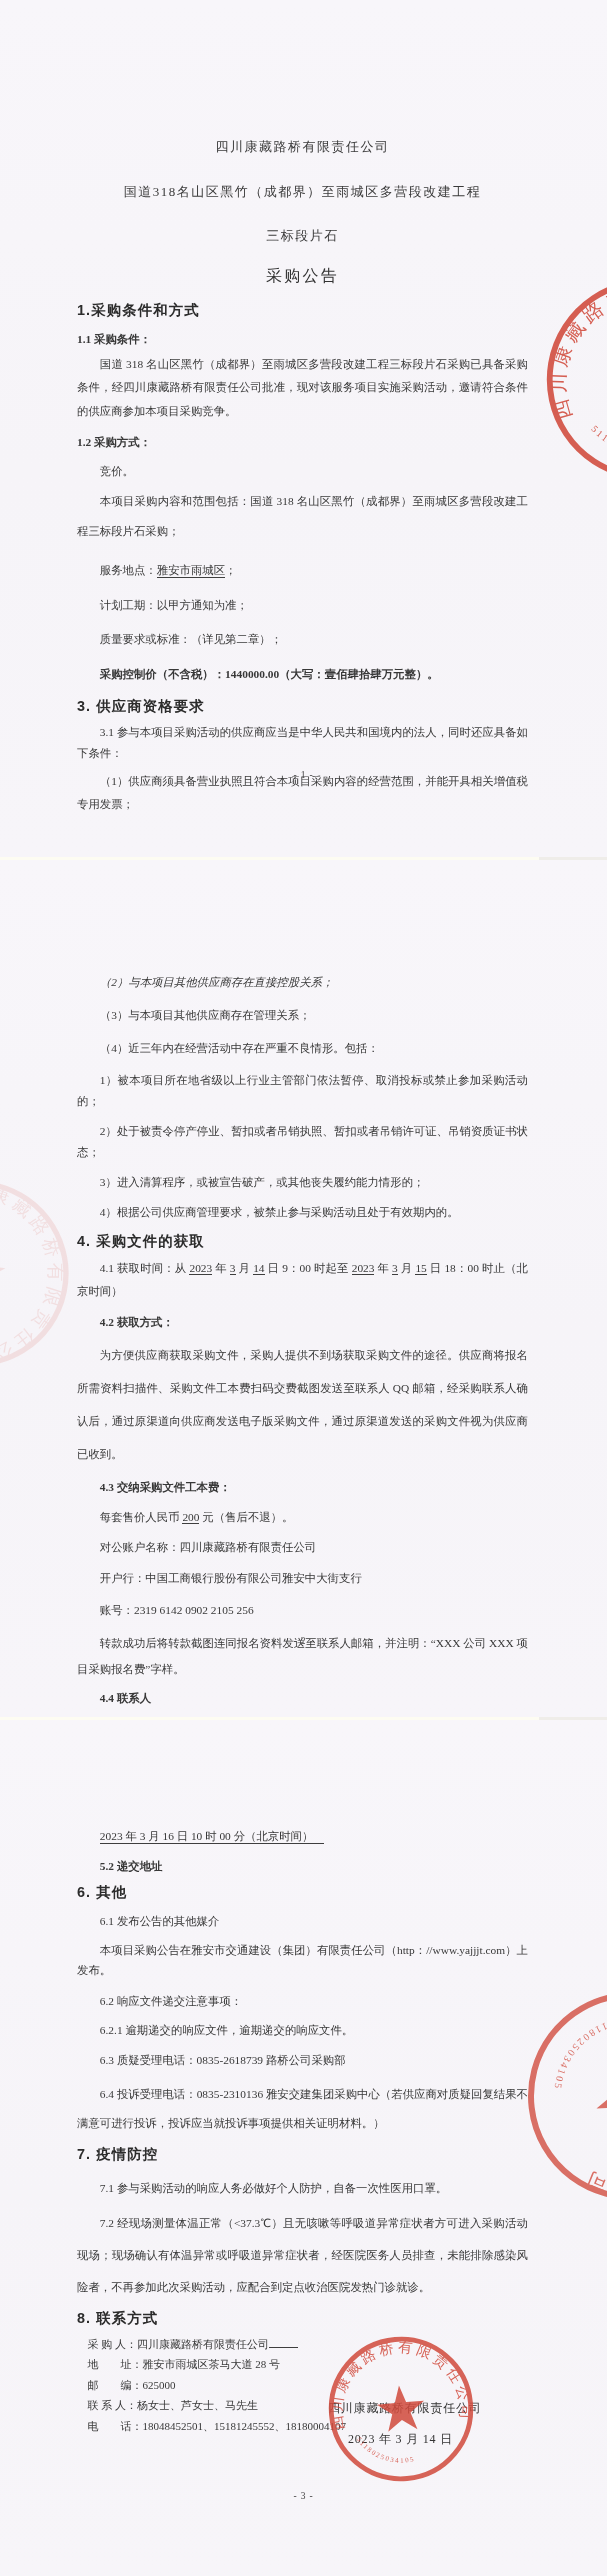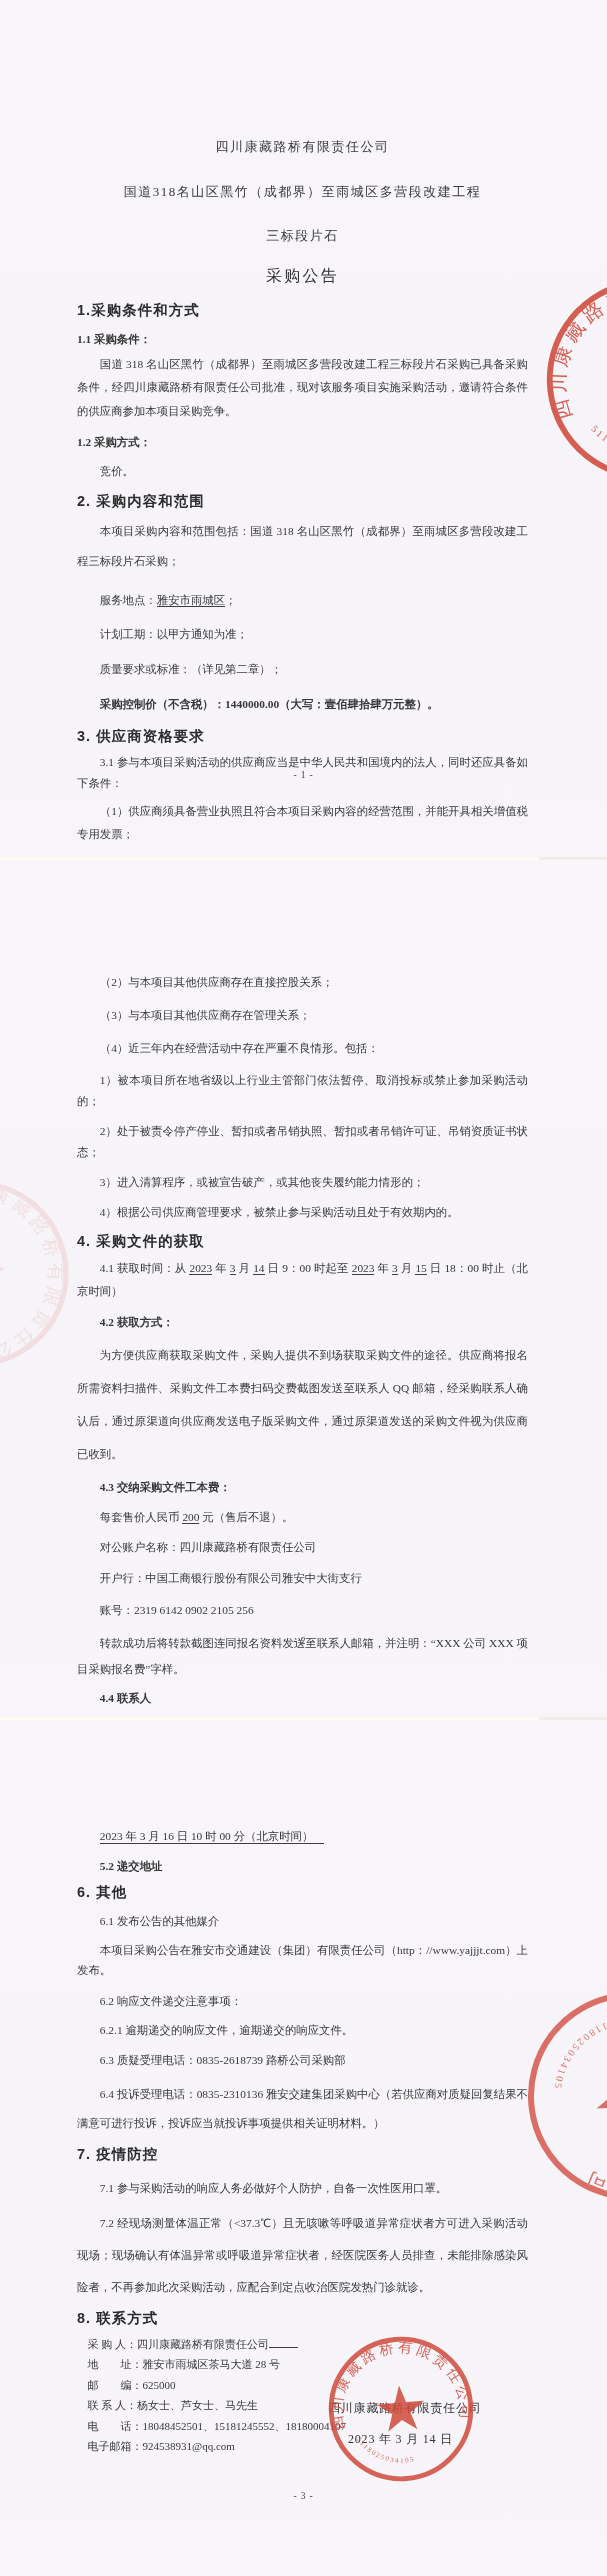--- a/index.html
+++ b/index.html
@@ -72,21 +72,20 @@
       <div class="t-center title" style="margin-top:27px;">国道318名山区黑竹（成都界）至雨城区多营段改建工程</div>
       <div class="t-center title" style="margin-top:26px;">三标段片石</div>
       <div class="t-center doc-title" style="margin-top:21px;">采购公告</div>
 
       <div class="h" style="margin-top:13.7px;">1.采购条件和方式</div>
       <div class="ln sub" style="margin-top:9px;">1.1 采购条件：</div>
       <div class="ln ind lh31" style="margin-top:3px;">国道 318 名山区黑竹（成都界）至雨城区多营段改建工程三标段片石采购已具备采购条件，经四川康藏路桥有限责任公司批准，现对该服务项目实施采购活动，邀请符合条件的供应商参加本项目采购竞争。</div>
       <div class="ln sub" style="margin-top:9px;">1.2 采购方式：</div>
       <div class="ln ind" style="margin-top:7.6px;">竞价。</div>
 
-      <div class="h" style="margin-top:10.6px;">2. 采购内容和范围</div>
       <div class="ln ind lh40" style="margin-top:4.6px;">本项目采购内容和范围包括：国道 318 名山区黑竹（成都界）至雨城区多营段改建工程三标段片石采购；</div>
       <div class="ln ind" style="margin-top:13.7px;">
         <span>服务地点：</span><span class="u">雅安市雨城区</span><span>；</span>
       </div>
       <div class="ln ind" style="margin-top:13.7px;">计划工期：以甲方通知为准；</div>
       <div class="ln ind" style="margin-top:13.7px;">质量要求或标准：（详见第二章）；</div>
       <div class="ln ind bold" style="margin-top:13.7px;">采购控制价（不含税）：1440000.00（大写：壹佰肆拾肆万元整）。</div>
 
       <div class="h" style="margin-top:12px;">3. 供应商资格要求</div>
       <div class="ln ind" style="margin-top:6px;">3.1 参与本项目采购活动的供应商应当是中华人民共和国境内的法人，同时还应具备如下条件：</div>
@@ -105,21 +104,21 @@
       <polygon fill="currentColor" points="110,76 118.2,100.7 144.2,100.9 123.3,116.3 131.2,141.1 110,126 88.8,141.1 96.7,116.3 75.8,100.9 101.8,100.7"></polygon>
       <text font-size="21" letter-spacing="5" fill="currentColor"><textPath href="#a1t">四川康藏路桥有限责任公司</textPath></text>
       <text font-size="10" letter-spacing="2.5" fill="currentColor"><textPath href="#a1b">5118025034105</textPath></text>
     </svg>
   </div>
 
   <div class="page-gap"></div>
 
   <div class="page">
     <div class="content">
-      <div class="ln ind" style="padding-top:112px;">（2）与本项目其他供应商存在直接控股关系；</div>
+      <div class="ln ind" style="padding-top:112px;font-style:italic;">（2）与本项目其他供应商存在直接控股关系；</div>
       <div class="ln ind" style="margin-top:12px;">（3）与本项目其他供应商存在管理关系；</div>
       <div class="ln ind" style="margin-top:12px;">（4）近三年内在经营活动中存在严重不良情形。包括：</div>
       <div class="ln ind" style="margin-top:10.6px;">1）被本项目所在地省级以上行业主管部门依法暂停、取消投标或禁止参加采购活动的；</div>
       <div class="ln ind" style="margin-top:9px;">2）处于被责令停产停业、暂扣或者吊销执照、暂扣或者吊销许可证、吊销资质证书状态；</div>
       <div class="ln ind" style="margin-top:9px;">3）进入清算程序，或被宣告破产，或其他丧失履约能力情形的；</div>
       <div class="ln ind" style="margin-top:9px;">4）根据公司供应商管理要求，被禁止参与采购活动且处于有效期内的。</div>
 
       <div class="h" style="margin-top:9px;">4. 采购文件的获取</div>
       <div class="ln ind lh30" style="margin-top:6px;">
         <span>4.1 获取时间：从 </span><span class="u">2023</span><span> 年 </span><span class="u">3</span><span> 月 </span><span class="u">14</span><span> 日 9：00 时起至 </span><span class="u">2023</span><span> 年 </span><span class="u">3</span><span> 月 </span><span class="u">15</span><span> 日 18：00 时止（北京时间）</span>
@@ -180,23 +179,20 @@
       </div>
       <div class="contact-row">
         <span>邮　　编：</span><span>625000</span>
       </div>
       <div class="contact-row">
         <span>联 系 人：</span><span>杨女士、芦女士、马先生</span>
       </div>
       <div class="contact-row">
         <span>电　　话：</span><span>18048452501、15181245552、18180004107</span>
       </div>
-      <div class="contact-row">
-        <span>电子邮箱：</span><span>924538931@qq.com</span>
-      </div>
     </div>
 
     <div class="sig sig-company">四川康藏路桥有限责任公司</div>
     <div class="sig sig-date">2023 年 3 月 14 日</div>
 
     <div class="pageno" style="top:771px;">- 3 -</div>
 
     <svg class="stamp stamp-p3r" width="220" height="220" viewBox="0 0 220 220">
       <defs>
         <path id="a3t" d="M 26,132 A 86,86 0 1,1 194,132" fill="none"></path>

